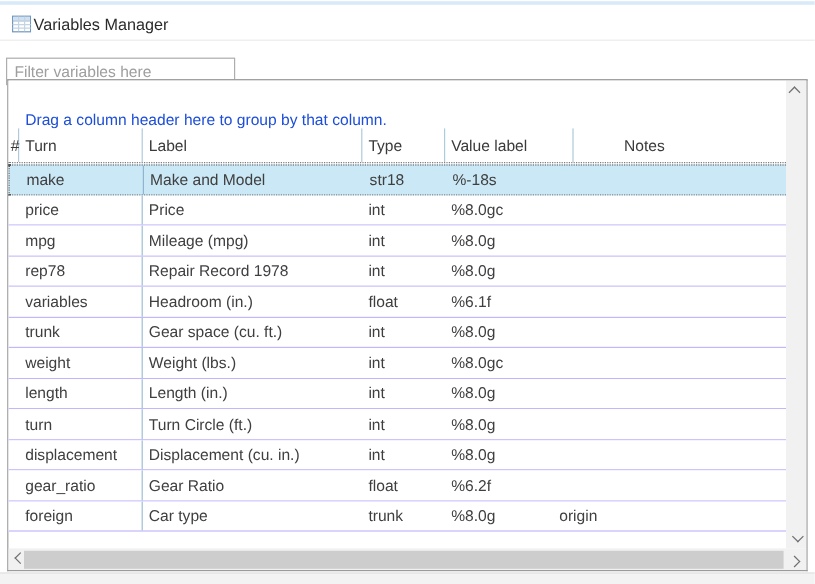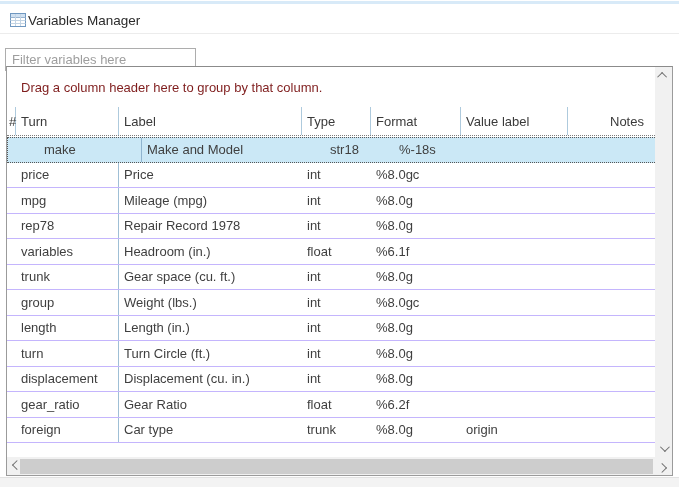--- a/index.html
+++ b/index.html
@@ -33,22 +33,22 @@
   
   .panel {
     left: 6px; top: 66px; width: 667px; height: 410px;
     border: 1px solid #9b9b9b; border-top-color: #8b8b8b;
     background: #fff;
   }
   .panel-inner { position: relative; width: 100%; height: 100%; overflow: hidden; }
 
   .group-bar {
     position: absolute; left: 0; top: 0; right: 17px; height: 40px;
-    display: flex; align-items: center; padding-left: 14px;
-    font-size: 13px; color: #7f1d1d; background: #fff;
+    display: flex; align-items: flex-end; padding-left: 14px;
+    font-size: 13px; color: #1d4ed8; background: #fff;
   }
 
   .header-row {
     position: absolute; left: 0; top: 40px; width: 648px; height: 29px;
     display: flex; align-items: center;
     border-bottom: 1px dotted #7d7d7d;
     font-size: 13px; color: #3a3a3a; background: #fff;
   }
   .hcell { height: 100%; display: flex; align-items: center; padding-left: 5px; border-right: 1px solid #aecadd; }
   .hcell:last-child { border-right: none; }
@@ -58,21 +58,20 @@
     display: flex; width: 100%; height: 25.5px;
     border-bottom: 1px solid #c4b5fd;
     font-size: 13px; color: #3f3f3f; background: #fff;
     align-items: stretch;
   }
   .vrow.selected {
     background: #cbe8f6;
     border-top: 1px dotted #565656;
     border-bottom: 1px dotted #565656;
     border-left: 1px dotted #565656;
-    padding-left: 22px;
   }
   .cell { display: flex; align-items: center; padding-left: 5px; overflow: hidden; white-space: nowrap; }
   .c0 { width: 9px; padding-left: 2px; }
   .c1 { width: 103px; border-right: 1px solid #9fbfd6; }
   .c2 { width: 183px; }
   .c3 { width: 69px; }
   .c4 { width: 90px; }
   .c5 { width: 107px; }
   .c6 { flex: 1; }
   .vrow.selected .c1 { border-right-color: #8fb4cf; }
@@ -144,21 +143,20 @@
 
     <div class="group-bar">
       <span>Drag a column header here to group by that column.</span>
     </div>
 
     <div class="header-row">
       <div class="hcell hc0">#</div>
       <div class="hcell hc1">Turn</div>
       <div class="hcell hc2">Label</div>
       <div class="hcell hc3">Type</div>
-      <div class="hcell hc4">Format</div>
       <div class="hcell hc5">Value label</div>
       <div class="hcell hc6">Notes</div>
     </div>
 
     <div class="rows">
         <div class="vrow selected">
         <div class="cell c0"></div>
         <div class="cell c1">make</div>
         <div class="cell c2">Make and Model</div>
         <div class="cell c3">str18</div>
@@ -206,21 +204,21 @@
         <div class="cell c0"></div>
         <div class="cell c1">trunk</div>
         <div class="cell c2">Gear space (cu. ft.)</div>
         <div class="cell c3">int</div>
         <div class="cell c4">%8.0g</div>
         <div class="cell c5"></div>
         <div class="cell c6"></div>
       </div>
         <div class="vrow">
         <div class="cell c0"></div>
-        <div class="cell c1">group</div>
+        <div class="cell c1">weight</div>
         <div class="cell c2">Weight (lbs.)</div>
         <div class="cell c3">int</div>
         <div class="cell c4">%8.0gc</div>
         <div class="cell c5"></div>
         <div class="cell c6"></div>
       </div>
         <div class="vrow">
         <div class="cell c0"></div>
         <div class="cell c1">length</div>
         <div class="cell c2">Length (in.)</div>

